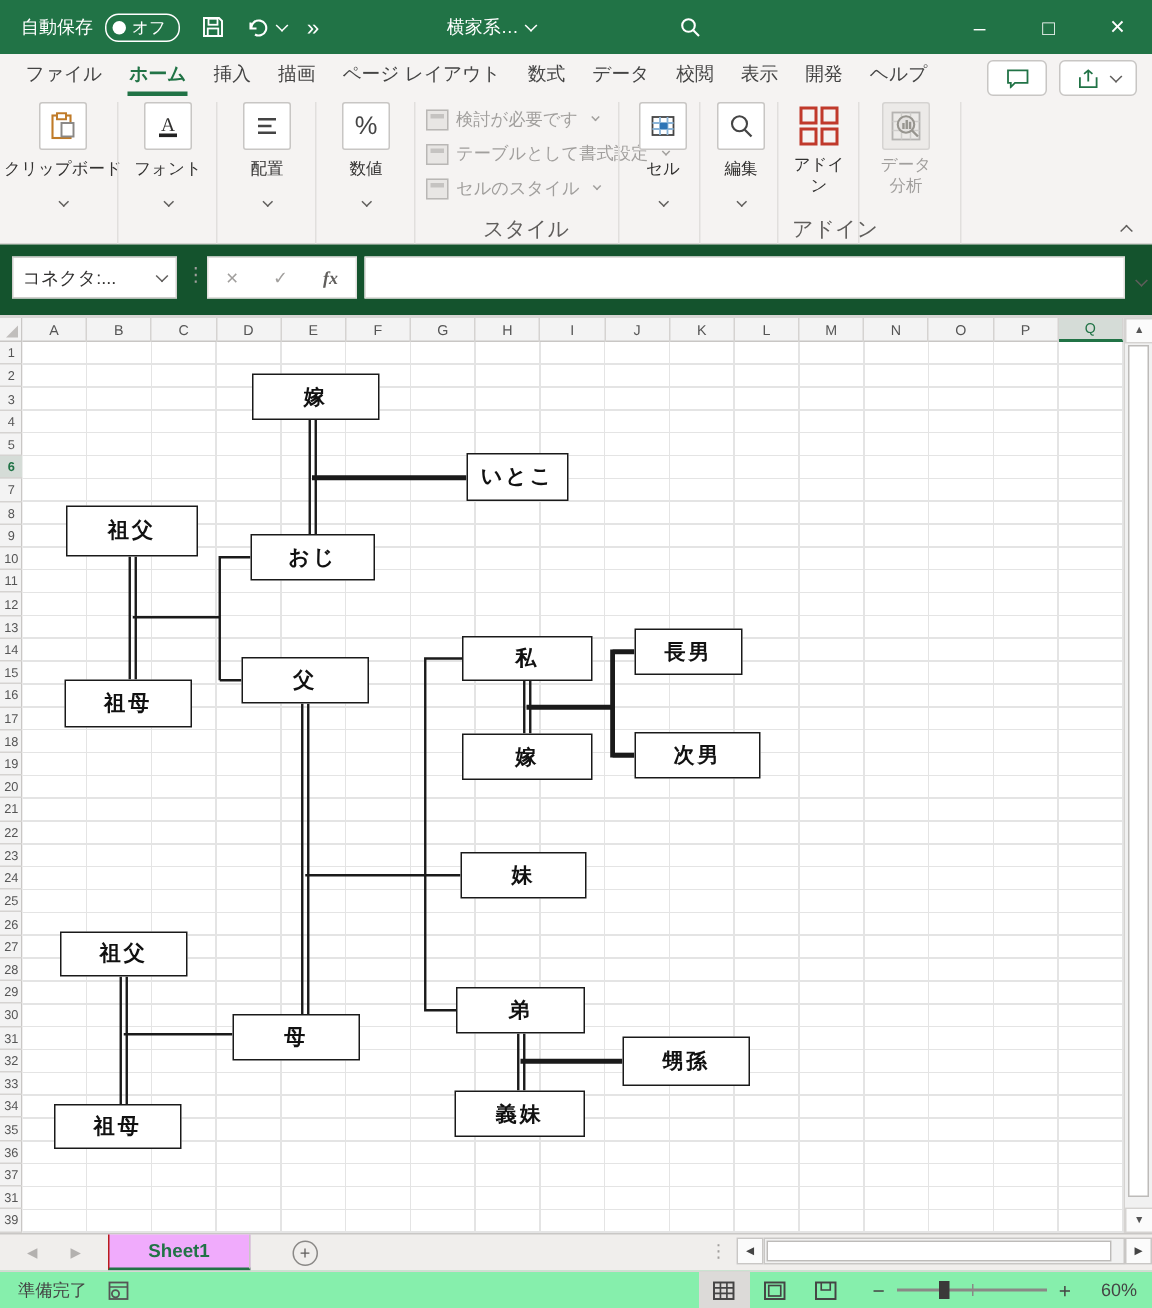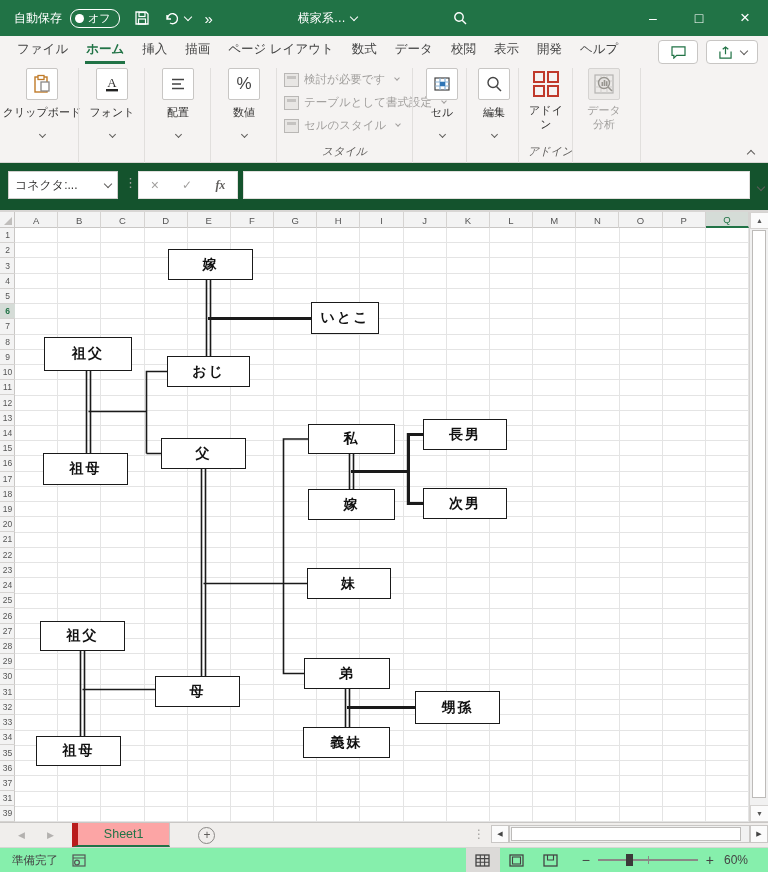--- a/index.html
+++ b/index.html
@@ -33,21 +33,21 @@
   .rgroup { position:absolute; top:4px; display:flex; flex-direction:column; align-items:center; }
   .icon-box { width:32px; height:32px; border:1px solid #c8c6c4; background:#fff; display:flex; align-items:center; justify-content:center; border-radius:2px; }
   .rg-label { font-size:11px; margin-top:5px; color:#323130; white-space:nowrap; }
   .rg-chev { margin-top:6px; color:#605e5c; }
   .rg-chev .chev { width:5px; height:5px; margin:0; }
   .vsep { position:absolute; top:4px; height:146px; width:1px; background:#e1dfdd; }
   .style-stack { position:absolute; left:284px; top:8px; display:flex; flex-direction:column; gap:8px; }
   .style-item { display:flex; align-items:center; gap:5px; color:#a19f9d; font-size:11.5px; white-space:nowrap; }
   .style-icon { width:15px; height:14px; border:1px solid #b9b7b5; background:#e8e6e4; position:relative; }
   .style-icon::after { content:""; position:absolute; left:2px; top:2px; right:2px; height:3px; background:#c5c3c1; }
-  .grp-caption { position:absolute; top:80px; font-size:11px; color:#605e5c;font-style:italic; }
+  .grp-caption { position:absolute; top:80px; font-size:14px; color:#605e5c; }
   .two-line { font-size:11px; text-align:center; line-height:1.25; margin-top:4px; }
   .disabled { color:#a19f9d; }
   .collapse-chev { position:absolute; right:14px; top:82px; color:#605e5c; }
 
   
   .fbar { position:absolute; left:0; top:163px; width:768px; height:49px; background:#14532d; border-bottom:2px solid #d8d6d4; }
   .name-box { position:absolute; left:8px; top:8px; width:110px; height:28px; background:#fff; border:1px solid #d1cfcd; display:flex; align-items:center; padding:0 6px; font-size:12px; color:#323130; }
   .name-box .chev { margin-left:auto; color:#605e5c; }
   .fbar-dots { position:absolute; left:124px; top:12px; color:#a19f9d; font-size:13px; letter-spacing:0; }
   .fbar-btns { position:absolute; left:138px; top:8px; width:100px; height:28px; background:#fff; border:1px solid #e1dfdd; display:flex; align-items:center; justify-content:space-around; color:#a19f9d; }
@@ -75,39 +75,39 @@
 
   
   .vscroll { position:absolute; left:749px; top:212px; width:19px; height:610px; background:#f1f1f1; border-left:1px solid #d5d3d1; }
   .vs-btn { width:19px; height:17px; display:flex; align-items:center; justify-content:center; font-size:7px; color:#555; border:1px solid #d5d3d1; background:#fbfbfb; }
   .vs-thumb { position:absolute; left:2px; top:18px; width:14px; height:568px; background:#fff; border:1px solid #bdbbb9; }
   .vs-down { position:absolute; bottom:0; }
 
   
   .tabbar { position:absolute; left:0; top:822px; width:768px; height:25px; background:#f0eeec; border-top:1px solid #c9c7c5; display:flex; align-items:stretch; }
   .nav-arrows { display:flex; align-items:center; gap:22px; padding:0 18px; color:#b3b1af; font-size:9px; }
-  .sheet-tab { background:#fca5a5; border-left:6px solid #b91c1c; border-right:1px solid #c9c7c5; border-bottom:2px solid #217346; color:#217346; font-weight:400; font-size:12.5px; display:flex; align-items:center; padding:0 26px; }
+  .sheet-tab { background:#f0abfc; border-left:1px solid #b91c1c; border-right:1px solid #c9c7c5; border-bottom:2px solid #217346; color:#217346; font-weight:700; font-size:12.5px; display:flex; align-items:center; padding:0 26px; }
   .add-sheet { width:17px; height:17px; border:1px solid #8a8886; border-radius:50%; color:#605e5c; display:flex; align-items:center; justify-content:center; font-size:12px; margin:auto 0 auto 28px; }
   .hscroll { position:absolute; right:0; top:823px; width:295px; height:22px; display:flex; align-items:center; }
   .hs-dots { color:#a19f9d; margin-right:6px; font-size:12px; }
   .hs-btn { width:18px; height:18px; border:1px solid #c9c7c5; background:#fbfbfb; color:#444; font-size:7px; display:flex; align-items:center; justify-content:center; }
   .hs-track { flex:1; height:18px; border:1px solid #c9c7c5; background:#f1f1f1; position:relative; }
   .hs-thumb { position:absolute; left:1px; top:1px; height:14px; width:230px; background:#fff; border:1px solid #bdbbb9; }
 
   
   .statusbar { position:absolute; left:0; top:847px; width:768px; height:25px; background:#86efac; border-top:1px solid #d8d6d4; display:flex; align-items:center; font-size:11.5px; color:#444; }
   .sb-left { display:flex; align-items:center; gap:14px; padding-left:12px; }
   .view-btns { display:flex; margin-left:auto; }
   .view-btn { width:34px; height:24px; display:flex; align-items:center; justify-content:center; }
   .view-btn.sel { background:#dcdad8; }
   .zoom-ctl { display:flex; align-items:center; gap:8px; margin:0 10px 0 14px; }
   .z-track { position:relative; width:100px; height:2px; background:#8a8886; }
   .z-thumb { position:absolute; left:28px; top:-5px; width:7px; height:12px; background:#3b3a39; }
   .z-tick { position:absolute; left:50px; top:-3px; width:1px; height:8px; background:#8a8886; }
-  .zoom-label { width:34px; text-align:left; font-size:12px; }
+  .zoom-label { width:34px; text-align:right; font-size:12px; }
 </style>
 </head>
 <body>
 
 <div id="app">
 
   <div class="titlebar">
     <span class="tb-item">自動保存</span>
     <span class="autosave-pill">
       <span class="autosave-dot"></span>
@@ -398,21 +398,21 @@
       </g>
     </svg>
     <div id="tree-nodes">
         <div class="tree-box" style="left: 168px; top: 249px; width: 85px; height: 31px;">嫁</div>
         <div class="tree-box" style="left: 311px; top: 302px; width: 68px; height: 32px;">いとこ</div>
         <div class="tree-box" style="left: 44px; top: 337px; width: 88px; height: 34px;">祖父</div>
         <div class="tree-box" style="left: 167px; top: 356px; width: 83px; height: 31px;">おじ</div>
         <div class="tree-box" style="left: 43px; top: 453px; width: 85px; height: 32px;">祖母</div>
         <div class="tree-box" style="left: 161px; top: 438px; width: 85px; height: 31px;">父</div>
         <div class="tree-box" style="left: 308px; top: 424px; width: 87px; height: 30px;">私</div>
-        <div class="tree-box" style="left: 423px; top: 419px; width: 84px; height: 31px;">長男</div>
+        <div class="tree-box" style="left: 423px; top: 419px; width: 72px; height: 31px;">長男</div>
         <div class="tree-box" style="left: 308px; top: 489px; width: 87px; height: 31px;">嫁</div>
         <div class="tree-box" style="left: 423px; top: 488px; width: 84px; height: 31px;">次男</div>
         <div class="tree-box" style="left: 307px; top: 568px; width: 84px; height: 31px;">妹</div>
         <div class="tree-box" style="left: 40px; top: 621px; width: 85px; height: 30px;">祖父</div>
         <div class="tree-box" style="left: 304px; top: 658px; width: 86px; height: 31px;">弟</div>
         <div class="tree-box" style="left: 415px; top: 691px; width: 85px; height: 33px;">甥孫</div>
         <div class="tree-box" style="left: 155px; top: 676px; width: 85px; height: 31px;">母</div>
         <div class="tree-box" style="left: 303px; top: 727px; width: 87px; height: 31px;">義妹</div>
         <div class="tree-box" style="left: 36px; top: 736px; width: 85px; height: 30px;">祖母</div>
       </div>

